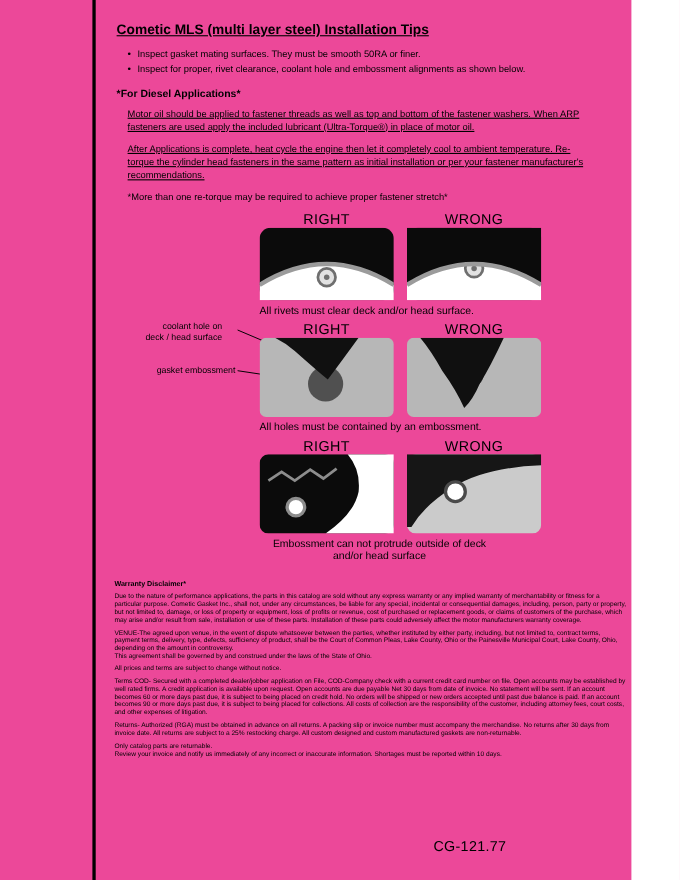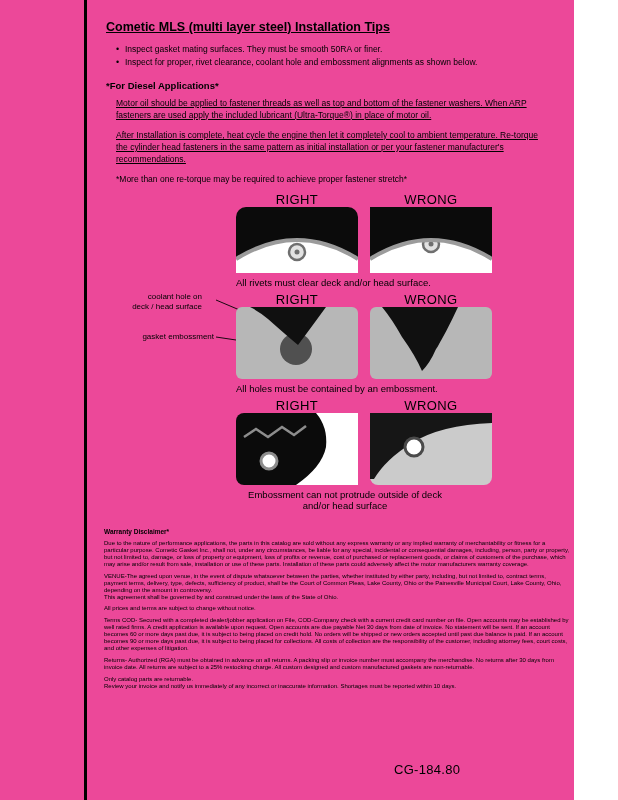--- a/index.html
+++ b/index.html
@@ -39,21 +39,21 @@
 
     <h1 class="doc-title">Cometic MLS (multi layer steel) Installation Tips</h1>
 
     <ul class="tips subtips">
       <li>Inspect gasket mating surfaces.  They must be smooth 50RA or finer.</li>
       <li>Inspect for proper, rivet clearance, coolant hole and embossment alignments as shown below.</li>
     </ul>
 
     <div class="diesel-heading">*For Diesel Applications*</div>
     <p class="para">Motor oil should be applied to fastener threads as well as top and bottom of the fastener washers. When ARP fasteners are used apply the included lubricant (Ultra-Torque®) in place of motor oil.</p>
-    <p class="para">After Installation is complete, heat cycle the engine then let it completely cool to ambient temperature. Re-torque the cylinder head fasteners in the same pattern as initial installation or per your fastener manufacturer's recommendations.</p>
+    <p class="para">After Applications is complete, heat cycle the engine then let it completely cool to ambient temperature. Re-torque the cylinder head fasteners in the same pattern as initial installation or per your fastener manufacturer's recommendations.</p>
     <p class="note">*More than one re-torque may be required to achieve proper fastener stretch*</p>
 
     <div class="diagrams">
 
       <div class="rw-header" style="left:132px;top:0;">RIGHT</div>
       <div class="rw-header" style="left:266px;top:0;">WRONG</div>
 
       <svg class="dgimg" style="left:132px;top:15px;" width="122" height="66" viewBox="0 0 122 66">
         <rect x="0" y="0" width="122" height="66" rx="10" fill="#0b0b0b"></rect>
         <path d="M0,66 L0,52 Q61,14 122,52 L122,66 Z" fill="#ffffff"></path>
@@ -119,14 +119,14 @@
 This agreement shall be governed by and construed under the laws of the State of Ohio.</p>
       <p>All prices and terms are subject to change without notice.</p>
       <p>Terms COD- Secured with a completed dealer/jobber application on File, COD-Company check with a current credit card number on file.  Open accounts may be established by well rated firms.  A credit application is available upon request.  Open accounts are due payable Net 30 days from date of invoice.  No statement will be sent.  If an account becomes 60 or more days past due, it is subject to being placed on credit hold.  No orders will be shipped or new orders accepted until past due balance is paid.  If an account becomes 90 or more days past due, it is subject to being placed for collections.  All costs of collection are the responsibility of the customer, including attorney fees, court costs, and other expenses of litigation.</p>
       <p>Returns- Authorized (RGA) must be obtained in advance on all returns.  A packing slip or invoice number must accompany the merchandise.  No returns after 30 days from invoice date.  All returns are subject to a 25% restocking charge.  All custom designed and custom manufactured gaskets are non-returnable.</p>
       <p>Only catalog parts are returnable.
 Review your invoice and notify us immediately of any incorrect or inaccurate information. Shortages must be reported within 10 days.</p>
     </div>
 
   </div>
 
-  <div class="footer-code">CG-184.80</div>
+  <div class="footer-code">CG-121.77</div>
 </div>
 
 </body></html>

